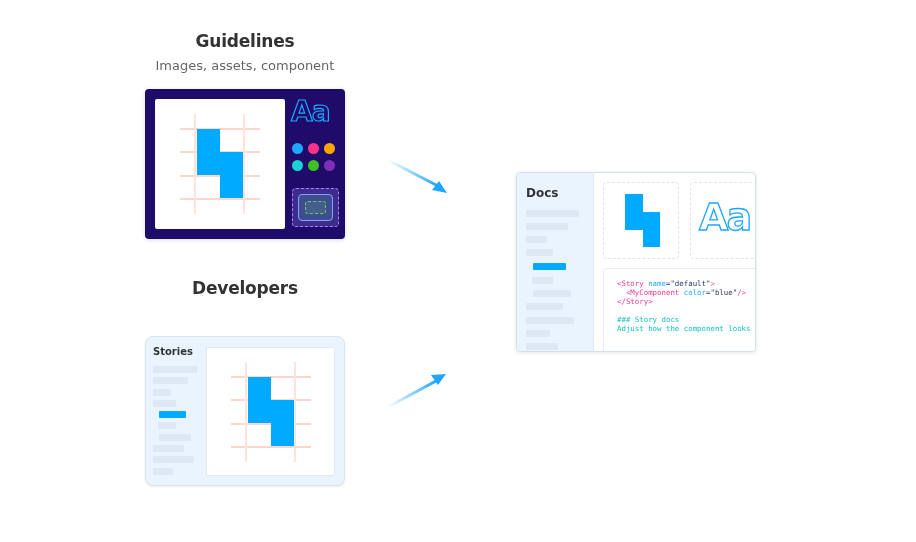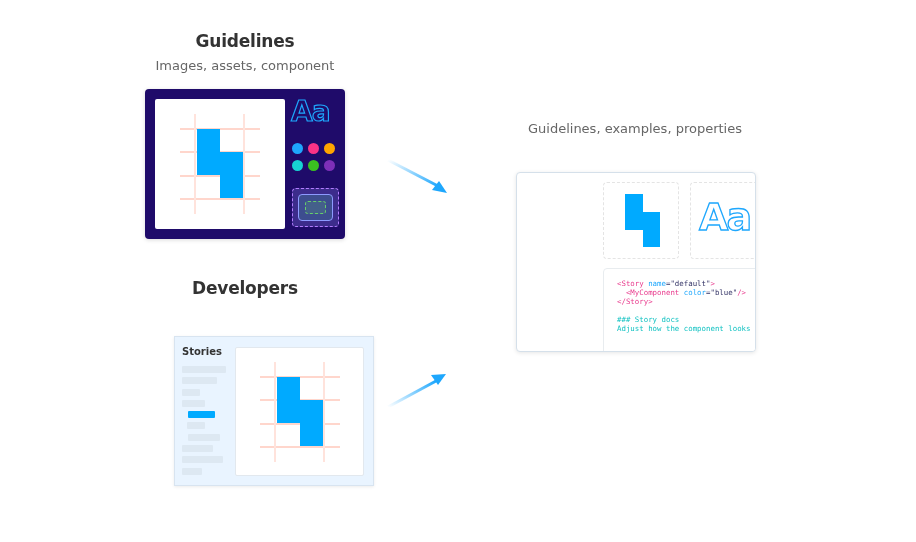--- a/index.html
+++ b/index.html
@@ -20,21 +20,21 @@
   .asset-box .inner { position: absolute; left: 5px; top: 5px; width: 35px; height: 27px; border: 1px solid #8d9aff; border-radius: 4px; background: #3d4d8f; }
   .asset-box .inner2 { position: absolute; left: 6px; top: 6px; width: 21px; height: 13px; border: 1px dashed #66cf6b; border-radius: 3px; background: #44608a; }
 
   
   .grid-shape { position: absolute; width: 130px; height: 130px; }
   .gline-h { position: absolute; left: 25px; width: 80px; height: 2px; background: #ffd6cc; }
   .gline-v { position: absolute; top: 15px; width: 2px; height: 100px; background: #ffe3dc; }
   .block { position: absolute; background: #00aaff; }
 
   
-  .dev-panel { position: absolute; left: 145px; top: 336px; width: 200px; height: 150px; background: #e9f4ff; border: 1px solid #d8e4f0; border-radius: 0; box-shadow: 0 1px 3px rgba(0,0,0,0.08); margin-left: 29px; }
+  .dev-panel { position: absolute; left: 145px; top: 336px; width: 200px; height: 150px; background: #e9f4ff; border: 1px solid #d8e4f0; border-radius: 8px; box-shadow: 0 1px 3px rgba(0,0,0,0.08); }
   .dev-title { position: absolute; left: 7px; top: 9px; font-weight: bold; font-size: 10px; color: #333333; }
   .nav-bar { position: absolute; height: 7px; background: #dde8f2; border-radius: 1px; }
   .nav-bar.active { background: #00aaff; }
   .dev-canvas { position: absolute; left: 60px; top: 10px; width: 129px; height: 129px; background: #ffffff; border: 1px solid #e2e8ee; border-radius: 2px; }
 
   
   .docs-panel { position: absolute; left: 516px; top: 172px; width: 240px; height: 180px; background: #ffffff; border: 1px solid #d5e0ea; border-radius: 4px; box-shadow: 0 1px 4px rgba(0,0,0,0.1); overflow: hidden; }
   .docs-sidebar { position: absolute; left: 0; top: 0; width: 77px; height: 180px; background: #e9f4ff; border-right: 1px solid #dde8f2; }
   .docs-title { position: absolute; left: 9px; top: 13px; font-weight: bold; font-size: 12px; color: #333333; }
   .docs-card { position: absolute; top: 9px; width: 76px; height: 77px; border: 1px dashed #e4e4e4; border-radius: 4px; background: #ffffff; }
@@ -132,24 +132,37 @@
     <linearGradient id="g2" x1="0" y1="1" x2="1" y2="0">
       <stop offset="0" stop-color="#1ea7fd" stop-opacity="0"></stop>
       <stop offset="1" stop-color="#1ea7fd" stop-opacity="1"></stop>
     </linearGradient>
   </defs>
   <line x1="8" y1="41" x2="56" y2="15" stroke="url(#g2)" stroke-width="3"></line>
   <polygon points="66,8 51,9 58,19" fill="#1ea7fd"></polygon>
 </svg>
 
 <div class="heading" style="left:510px; top:114px; width:250px;">
-  <div class="sub">Guidelines, examples, properties</div>
 </div>
 
 <div class="docs-panel">
+  <div class="docs-sidebar">
+    <div class="docs-title">Docs</div>
+    <div class="nav-bar" style="left:9px; top:37px; width:53px;"></div>
+    <div class="nav-bar" style="left:9px; top:50px; width:42px;"></div>
+    <div class="nav-bar" style="left:9px; top:63px; width:21px;"></div>
+    <div class="nav-bar" style="left:9px; top:76px; width:27px;"></div>
+    <div class="nav-bar active" style="left:16px; top:90px; width:33px;"></div>
+    <div class="nav-bar" style="left:15px; top:104px; width:21px;"></div>
+    <div class="nav-bar" style="left:16px; top:117px; width:38px;"></div>
+    <div class="nav-bar" style="left:9px; top:130px; width:37px;"></div>
+    <div class="nav-bar" style="left:9px; top:144px; width:48px;"></div>
+    <div class="nav-bar" style="left:9px; top:157px; width:24px;"></div>
+    <div class="nav-bar" style="left:9px; top:170px; width:32px;"></div>
+  </div>
 
   <div class="docs-card" style="left:86px;">
     <div class="block" style="left:21px; top:11px; width:18px; height:36px;"></div>
     <div class="block" style="left:21px; top:29px; width:35px; height:18px;"></div>
     <div class="block" style="left:39px; top:29px; width:17px; height:35px;"></div>
   </div>
   <div class="docs-card" style="left:173px; width:80px;">
     <div class="docs-aa">Aa</div>
   </div>
 

